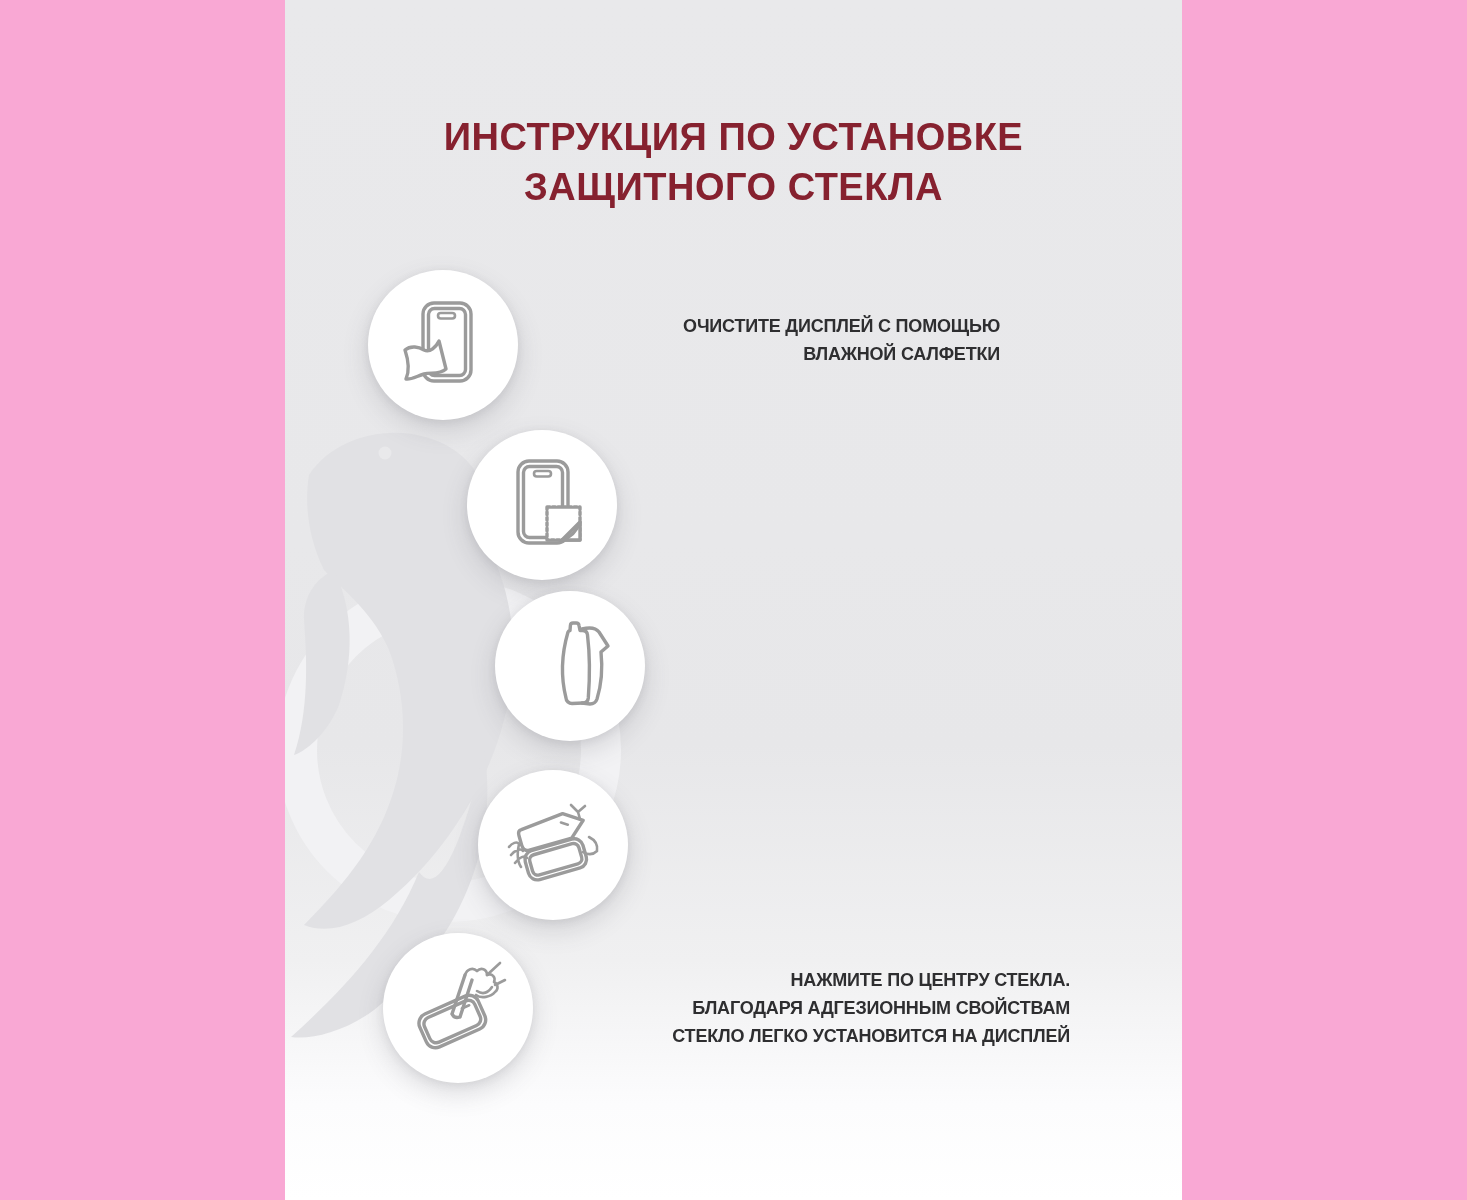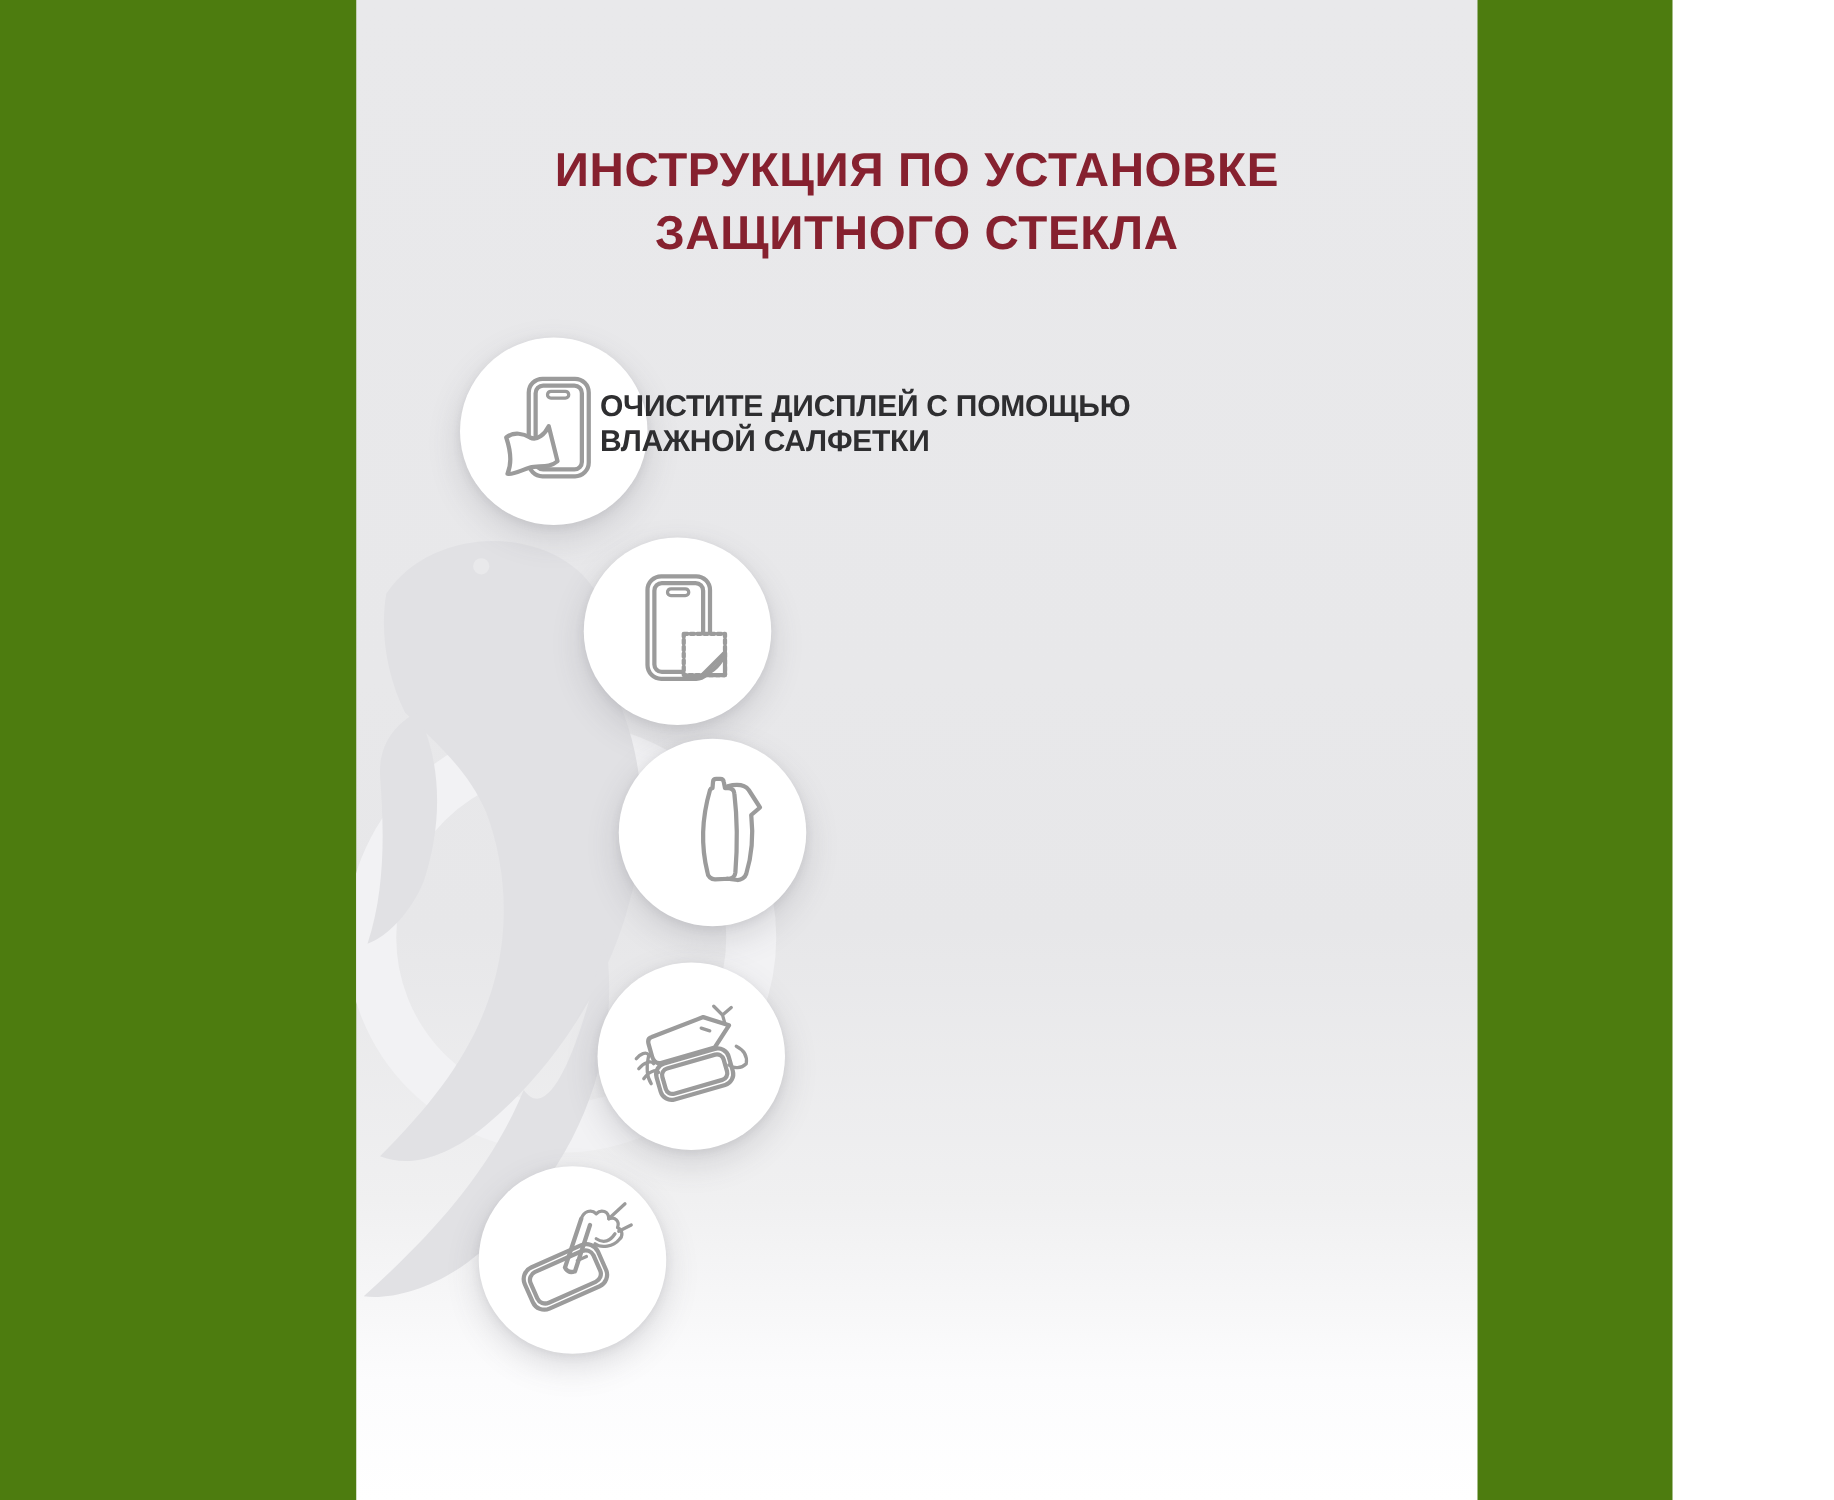--- a/index.html
+++ b/index.html
@@ -1,33 +1,33 @@
 <!DOCTYPE html>
 <html><head>
 <meta charset="utf-8">
 <style>
   html,body{margin:0;padding:0;background:#ffffff;}
-  .canvas{position:relative;width:1338px;height:1200px;background:#4d7c0f;overflow:hidden;
+  .canvas{position:relative;width:1467px;height:1200px;background:#f9a8d4;overflow:hidden;
           font-family:"Liberation Sans", sans-serif;}
   .card{position:absolute;left:285px;top:0;width:897px;height:1200px;overflow:hidden;
         background:linear-gradient(180deg,#e9e9eb 0%,#e8e8ea 45%,#e7e7e9 62%,#f0f0f1 80%,#fcfcfd 92%,#ffffff 100%);}
   .watermark{position:absolute;left:-6px;top:420px;width:440px;height:680px;}
   .title{position:absolute;left:0;top:112px;width:100%;text-align:center;
          color:#86212f;font-size:38px;font-weight:700;line-height:50px;
          letter-spacing:.5px;white-space:pre-line;}
   .circle{position:absolute;width:150px;height:150px;border-radius:50%;background:#ffffff;
           box-shadow:0 10px 26px rgba(80,80,90,.18), 0 2px 8px rgba(80,80,90,.10);
           display:flex;align-items:center;justify-content:center;}
   .ic{width:100px;height:100px;}
   .ic *{fill:none;stroke:#9b9b9b;stroke-width:3.4;stroke-linecap:round;stroke-linejoin:round;}
   .ic .wfill{fill:#ffffff;}
   .ic .dash{stroke-dasharray:3 2.4;}
   .ic .thin{stroke-width:2.6;}
-  .step-text{position:absolute;width:520px;text-align:left;color:#2e2e30;
-             font-size:24px;font-weight:700;line-height:28px;letter-spacing:-0.2px;
+  .step-text{position:absolute;width:520px;text-align:right;color:#2e2e30;
+             font-size:18px;font-weight:700;line-height:28px;letter-spacing:-0.2px;
              white-space:pre-line;}
   .s1c{left:83px;top:270px;} .s1t{left:195px;top:312px;}
   .s2c{left:182px;top:430px;} .s2t{left:293px;top:449px;}
   .s3c{left:210px;top:591px;} .s3t{left:325px;top:626px;}
   .s4c{left:193px;top:770px;} .s4t{left:321px;top:803px;}
   .s5c{left:98px;top:933px;}  .s5t{left:265px;top:966px;}
 </style>
 </head>
 <body>
 
@@ -107,15 +107,18 @@
           <rect x="12" y="46" width="64" height="36" rx="10"></rect>
           <rect x="16.5" y="50.5" width="55" height="27" rx="7"></rect>
           <path class="thin" d="M58,56 L66,56"></path>
         </g>
         <path d="M44,56 L57,17 M52,59 L64,22 M44,56 Q46.5,61 52,59"></path>
         <path class="thin" d="M57,17 C59,11 65,9 69,13 C73,9 79,11 79,17
                  C84,15 88,19 86,24 C90,26 91,31 87,34 C83,39 73,41 68,37"></path>
         <path class="thin" d="M69,33 C75,37 80,35 84,29 M79,17 L92,5 M87,27 L97,22"></path>
       </svg>
     </div>
+    <div class="step-text s5t">НАЖМИТЕ ПО ЦЕНТРУ СТЕКЛА.
+БЛАГОДАРЯ АДГЕЗИОННЫМ СВОЙСТВАМ
+СТЕКЛО ЛЕГКО УСТАНОВИТСЯ НА ДИСПЛЕЙ</div>
 
   </div>
 </div>
 
 </body></html>

